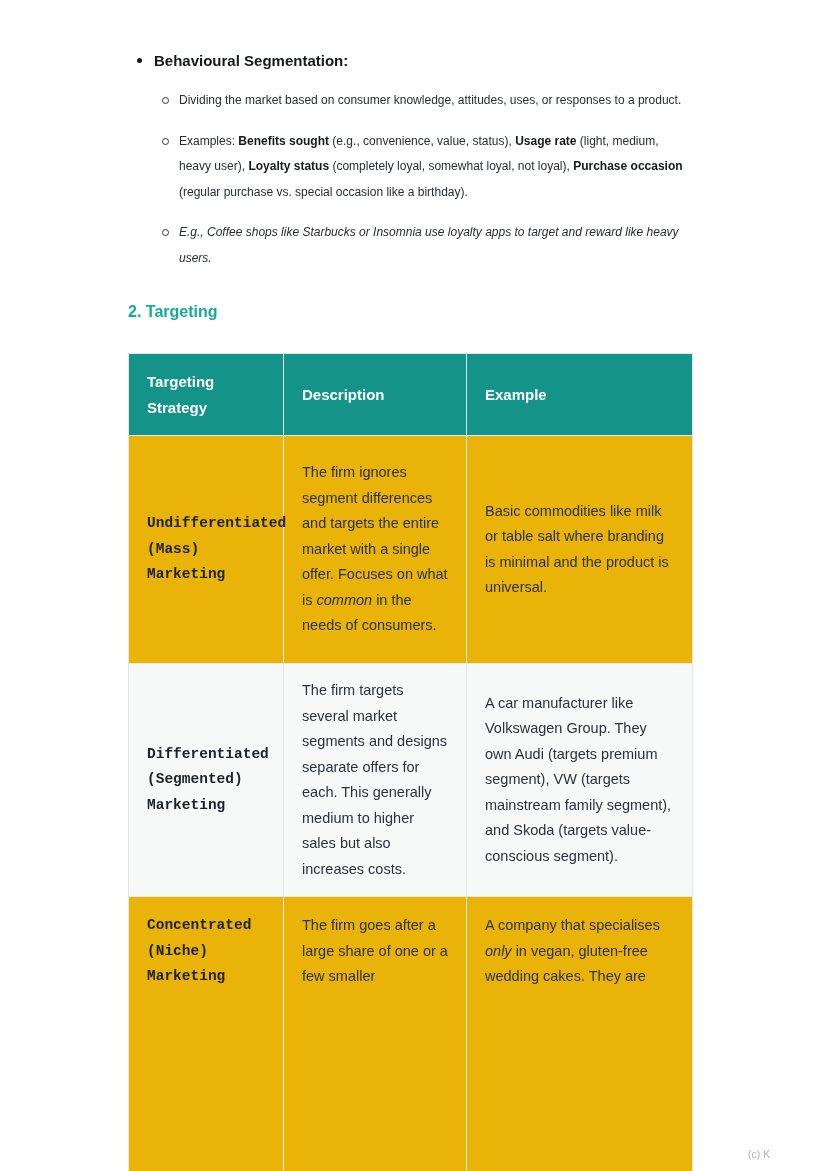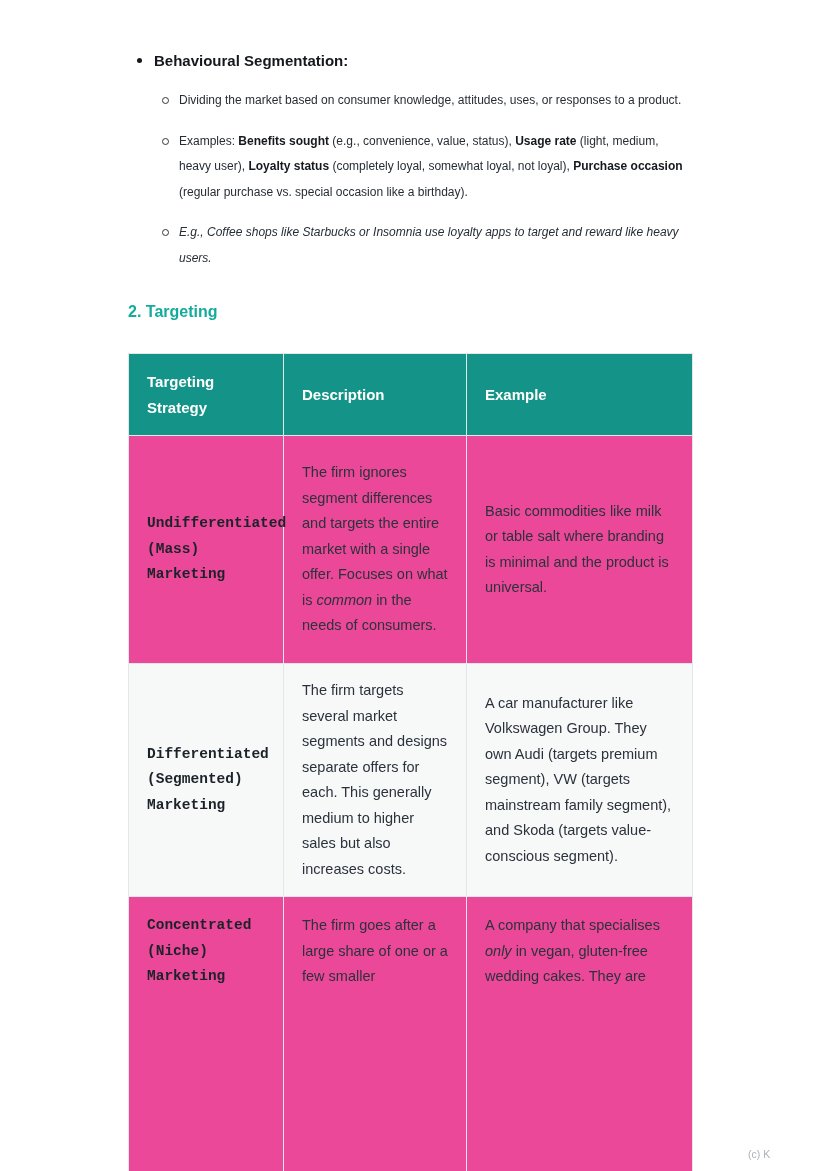--- a/index.html
+++ b/index.html
@@ -75,21 +75,21 @@
     padding: 12px 18px;
     line-height: 26px;
   }
   .header-row { height: 82px; }
   .strategy-table td {
     padding: 14px 18px;
     font-size: 14.5px;
     line-height: 25.5px;
     vertical-align: middle;
     color: #2b323b;
-    background: #ec4899;
+    background: #eab308;
   }
   tr.alt td { background: #f7f8f8; }
   td.strategy-cell { font-weight: 700; color: #1c2229; font-family: Liberation Mono, monospace; }
   .row-1 { height: 228px; }
   .row-2 { height: 232px; }
   .row-3 { height: 300px; }
   .row-3 td { vertical-align: top; padding-top: 16px; }
   
   .scroll-track {
     position: absolute;

